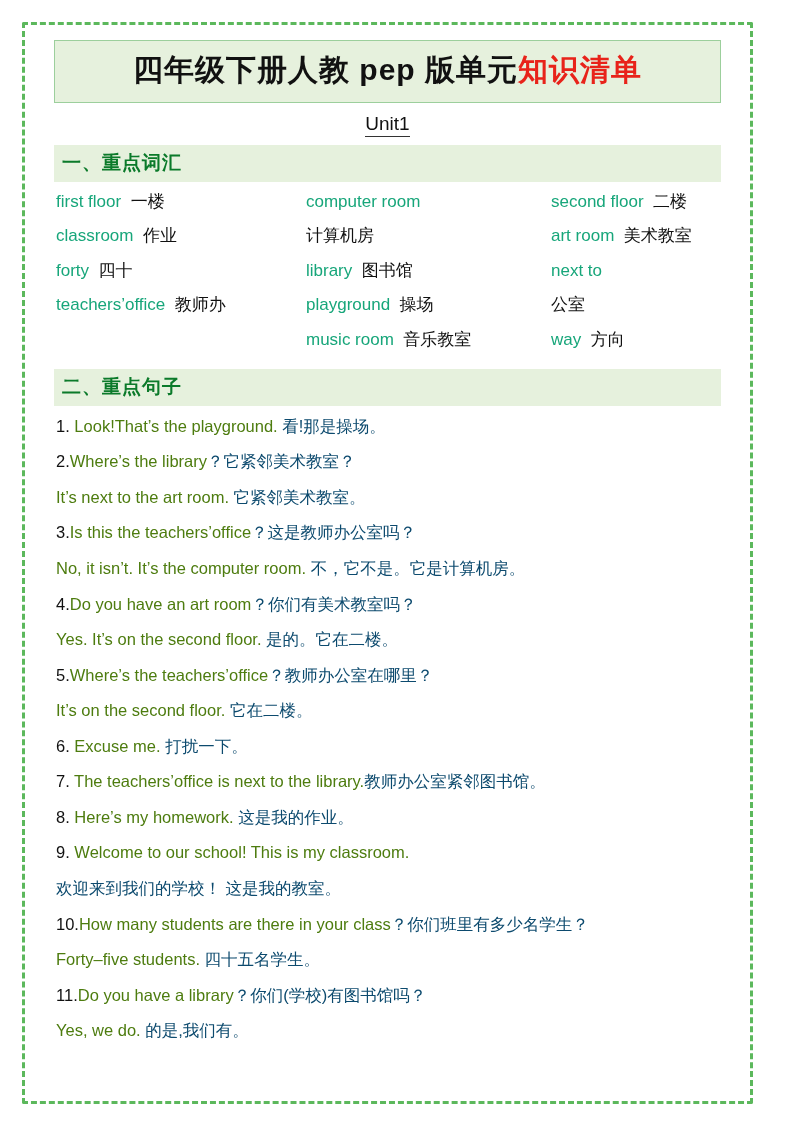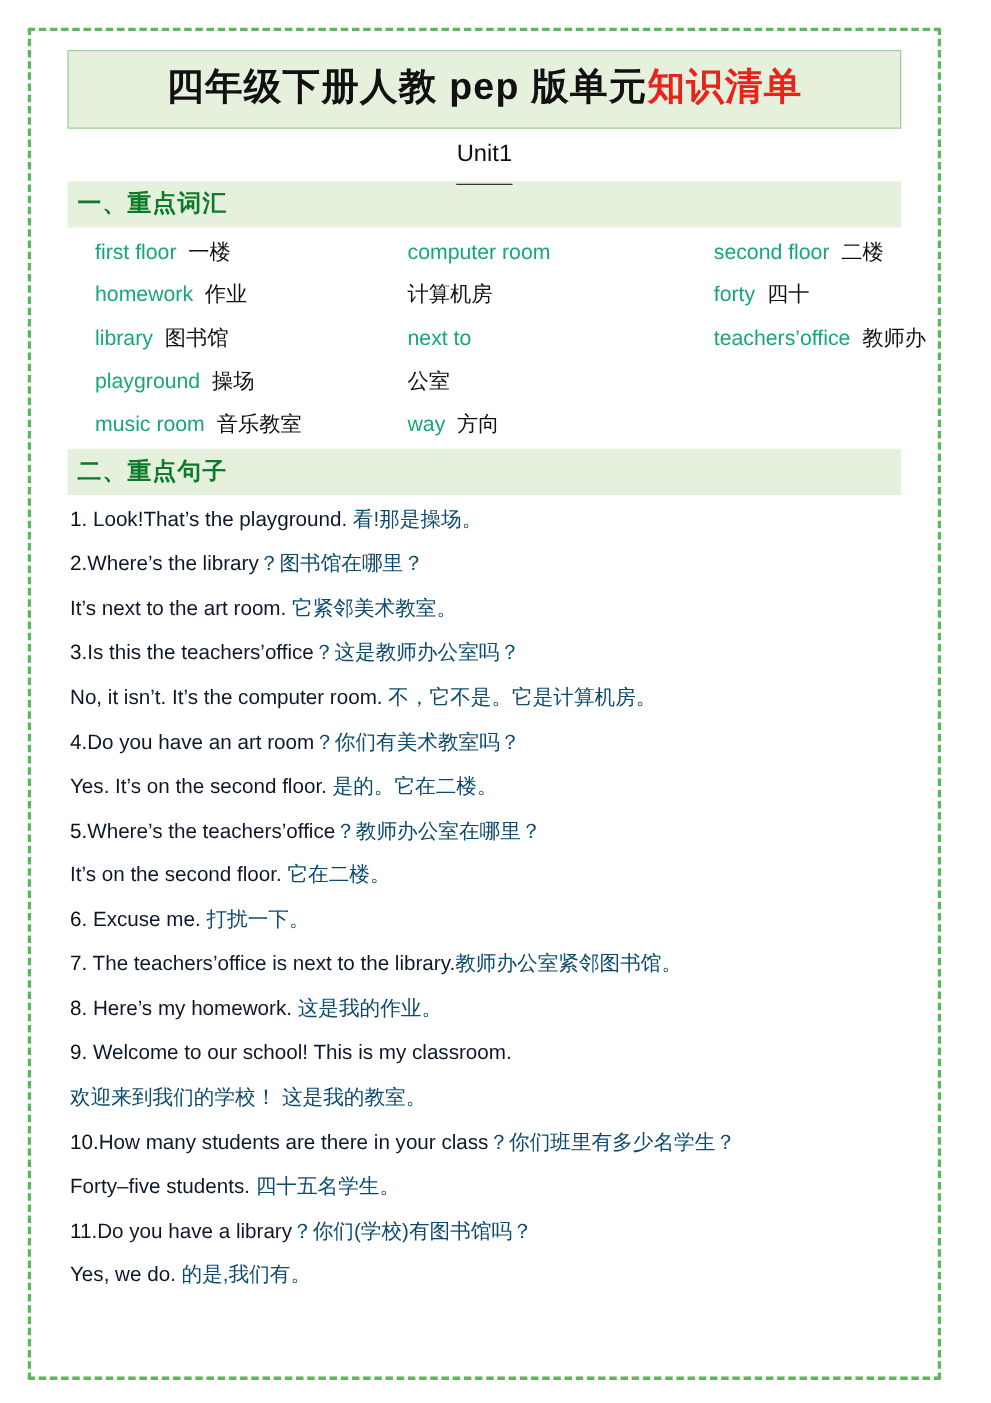--- a/index.html
+++ b/index.html
@@ -60,21 +60,21 @@
   
   .unit-heading {
     text-align: center;
     font-size: 19px;
     color: #111;
     margin: 8px 0 10px 0;
     font-weight: 500;
   }
   .unit-heading span.u {
     border-bottom: 1px solid #333;
-    padding-bottom: 13px;
+    padding-bottom: 2px;
   }
 
   
   .section-bar {
     background: #e6f1dd;
     font-size: 19px;
     font-weight: bold;
     color: #0b7a2a;
     padding: 5px 24px 6px 8px;
     letter-spacing: 1px;
@@ -85,36 +85,36 @@
   .vocab {
     display: grid;
     grid-template-columns: 250px 245px auto;
     row-gap: 10px;
     column-gap: 0px;
     font-size: 17px;
     line-height: 1.45;
     margin-bottom: 6px;
     padding-left: 2px;
   }
-  .vocab .cell { white-space: nowrap; margin-left: 20px; }
+  .vocab .cell { white-space: nowrap; }
   .en { color: #17a67a; }
   .zh { color: #111; }
 
   
   .sentences {
     font-size: 16.5px;
     line-height: 1.55;
     padding-left: 2px;
   }
   .sent-line {
     margin: 0 0 10px 0;
     white-space: nowrap;
   }
   .num { color: #111; }
-  .teal { color: #0f172a; }
+  .teal { color: #4d7c0f; }
   .dark { color: #0c4a6e; }
 </style>
 </head>
 <body>
 
 <div class="page">
   <div class="dashed-frame"></div>
 
   <div class="content">
 
@@ -125,43 +125,44 @@
     <div class="unit-heading"><span class="u">Unit1</span></div>
 
     <div class="section-bar">一、重点词汇</div>
 
     <div class="vocab">
 
       <div class="cell"><span class="en">first floor</span>&nbsp; <span class="zh">一楼</span></div>
       <div class="cell"><span class="en">computer room</span><span class="zh"></span></div>
 
       <div class="cell"><span class="en">second floor</span>&nbsp; <span class="zh">二楼</span></div>
-      <div class="cell"><span class="en">homework</span>&nbsp; <span class="zh">作业</span></div>
+      <div class="cell"><span class="en">classroom</span>&nbsp; <span class="zh">作业</span></div>
       <div class="cell"><span class="en"></span><span class="zh">计算机房</span></div>
 
+      <div class="cell"><span class="en">art room</span>&nbsp; <span class="zh">美术教室</span></div>
       <div class="cell"><span class="en">forty</span>&nbsp; <span class="zh">四十</span></div>
       <div class="cell"><span class="en">library</span>&nbsp; <span class="zh">图书馆</span></div>
 
       <div class="cell"><span class="en">next to</span><span class="zh"></span></div>
       <div class="cell"><span class="en">teachers’office</span>&nbsp; <span class="zh">教师办</span></div>
 
       <div class="cell"><span class="en">playground</span>&nbsp; <span class="zh">操场</span></div>
       <div class="cell"><span class="en"></span><span class="zh">公室</span></div>
       <div class="cell"><span class="en"></span><span class="zh"></span></div>
 
       <div class="cell"><span class="en">music room</span>&nbsp; <span class="zh">音乐教室</span></div>
       <div class="cell"><span class="en">way</span>&nbsp; <span class="zh">方向</span></div>
       <div class="cell"><span class="en"></span><span class="zh"></span></div>
     </div>
 
     <div class="section-bar">二、重点句子</div>
 
     <div class="sentences">
       <div class="sent-line"><span class="num">1. </span><span class="teal">Look!That’s the playground.</span><span class="dark"> 看!那是操场。</span></div>
-      <div class="sent-line"><span class="num">2.</span><span class="teal">Where’s the library</span><span class="dark">？图书馆在哪里？</span></div>
+      <div class="sent-line"><span class="num">2.</span><span class="teal">Where’s the library</span><span class="dark">？它紧邻美术教室？</span></div>
       <div class="sent-line"><span class="num"></span><span class="teal">It’s next to the art room.</span><span class="dark"> 它紧邻美术教室。</span></div>
       <div class="sent-line"><span class="num">3.</span><span class="teal">Is this the teachers’office</span><span class="dark">？这是教师办公室吗？</span></div>
       <div class="sent-line"><span class="num"></span><span class="teal">No, it isn’t. It’s the computer room.</span><span class="dark"> 不，它不是。它是计算机房。</span></div>
       <div class="sent-line"><span class="num">4.</span><span class="teal">Do you have an art room</span><span class="dark">？你们有美术教室吗？</span></div>
       <div class="sent-line"><span class="num"></span><span class="teal">Yes. It’s on the second floor.</span><span class="dark"> 是的。它在二楼。</span></div>
       <div class="sent-line"><span class="num">5.</span><span class="teal">Where’s the teachers’office</span><span class="dark">？教师办公室在哪里？</span></div>
       <div class="sent-line"><span class="num"></span><span class="teal">It’s on the second floor.</span><span class="dark"> 它在二楼。</span></div>
       <div class="sent-line"><span class="num">6. </span><span class="teal">Excuse me.</span><span class="dark"> 打扰一下。</span></div>
       <div class="sent-line"><span class="num">7. </span><span class="teal">The teachers’office is next to the library.</span><span class="dark">教师办公室紧邻图书馆。</span></div>
       <div class="sent-line"><span class="num">8. </span><span class="teal">Here’s my homework.</span><span class="dark"> 这是我的作业。</span></div>

